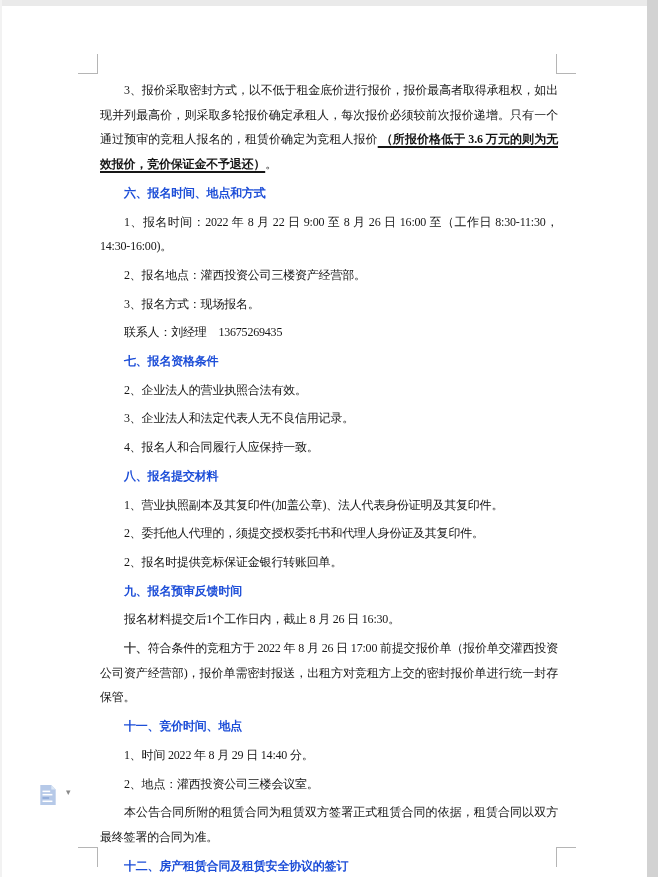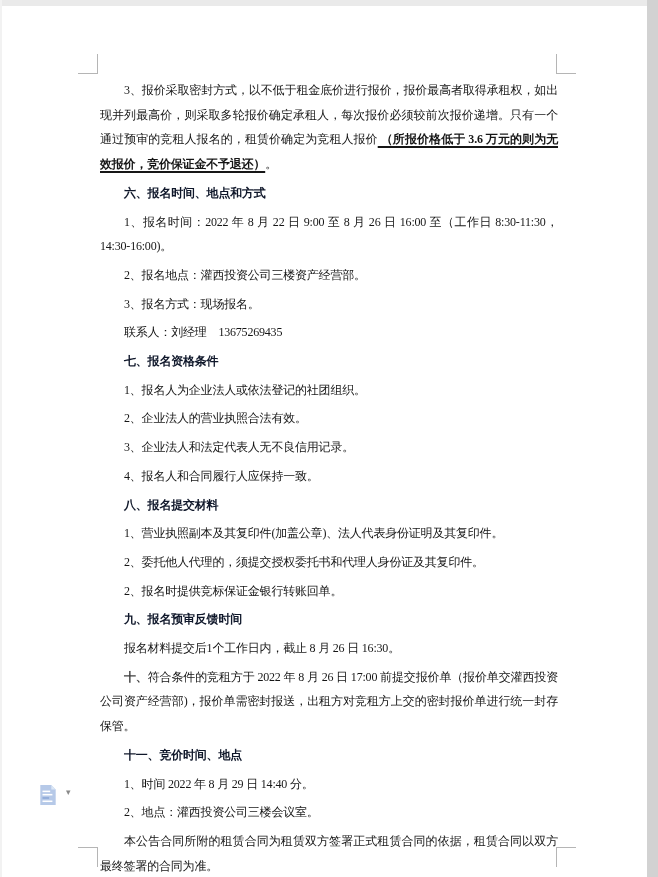--- a/index.html
+++ b/index.html
@@ -18,21 +18,21 @@
   .mark-tr{left:556px;top:54px;border-left:1px solid #b5b5b5;border-bottom:1px solid #b5b5b5;}
   .mark-bl{left:78px;top:847px;border-right:1px solid #b5b5b5;border-top:1px solid #b5b5b5;}
   .mark-br{left:556px;top:847px;border-left:1px solid #b5b5b5;border-top:1px solid #b5b5b5;}
 
   .content{
     position:absolute;left:96px;top:74px;width:466px;
     font-size:12px;line-height:24.7px;letter-spacing:-0.2px;
     color:#161616;text-align:justify;
   }
   .para{margin:4px;text-indent:2em;}
-  .heading{font-weight:bold;color:#0f172a;}
+  .heading{font-weight:bold;color:#1d4ed8;}
   .emph{font-weight:bold;text-decoration:underline;text-underline-offset:3px;text-decoration-thickness:1.5px;}
   .u{text-underline-offset:2px;}
   .lead{font-weight:bold;color:#3f3f3f;}
 
   .paste-widget{position:absolute;left:36px;top:783px;display:flex;align-items:flex-start;gap:6px;cursor:pointer;}
   .paste-btn{width:24px;height:23px;display:flex;align-items:center;justify-content:center;}
   .paste-caret{font-size:9px;color:#8a8a8a;line-height:10px;margin-top:4px;font-family:"DejaVu Sans",sans-serif;}
 </style>
 </head>
 <body>
@@ -49,21 +49,20 @@
 <div class="content">
   <p class="para"><span>3、报价采取密封方式，以不低于租金底价进行报价，报价最高者取得承租权，如出现并列最高价，则采取多轮报价确定承租人，每次报价必须较前次报价递增。只有一个通过预审的竞租人报名的，租赁价确定为竞租人报价</span><span class="emph"> （所报价格低于 3.6 万元的则为无效报价，竞价保证金不予退还）</span><span>。</span></p>
 
   <p class="para heading">六、报名时间、地点和方式</p>
   <p class="para">1、报名时间：2022 年 8 月 22 日 9:00 至 8 月 26 日 16:00 至（工作日 8:30-11:30，14:30-16:00)。</p>
   <p class="para">2、报名地点：灌西投资公司三楼资产经营部。</p>
   <p class="para">3、报名方式：现场报名。</p>
   <p class="para">联系人：刘经理　13675269435</p>
 
   <p class="para heading">七、报名资格条件</p>
-  <p class="para">1、报名人为企业法人或依法登记的社团组织。</p>
   <p class="para"><span>2、</span><span class="u">企业法人</span><span>的营业执照合法有效。</span></p>
   <p class="para"><span>3、</span><span class="u">企业法人</span><span>和法定代表人无不良信用记录。</span></p>
   <p class="para">4、报名人和合同履行人应保持一致。</p>
 
   <p class="para heading">八、报名提交材料</p>
   <p class="para">1、营业执照副本及其复印件(加盖公章)、法人代表身份证明及其复印件。</p>
   <p class="para">2、委托他人代理的，须提交授权委托书和代理人身份证及其复印件。</p>
   <p class="para">2、报名时提供竞标保证金银行转账回单。</p>
 
   <p class="para heading">九、报名预审反馈时间</p>

